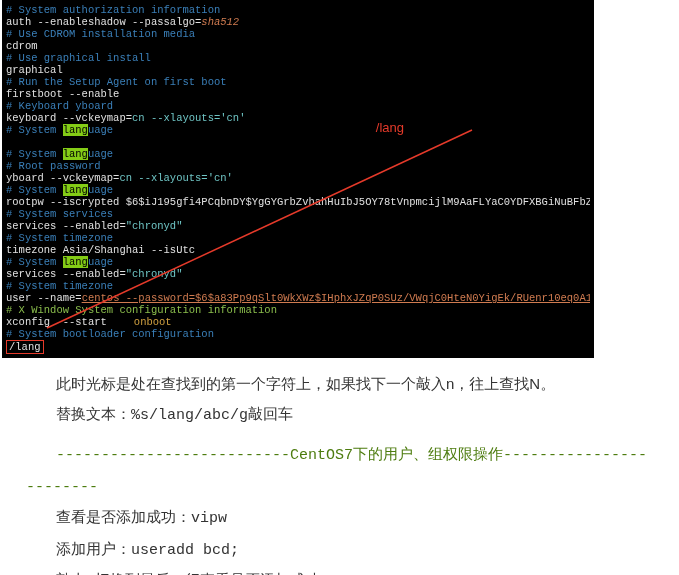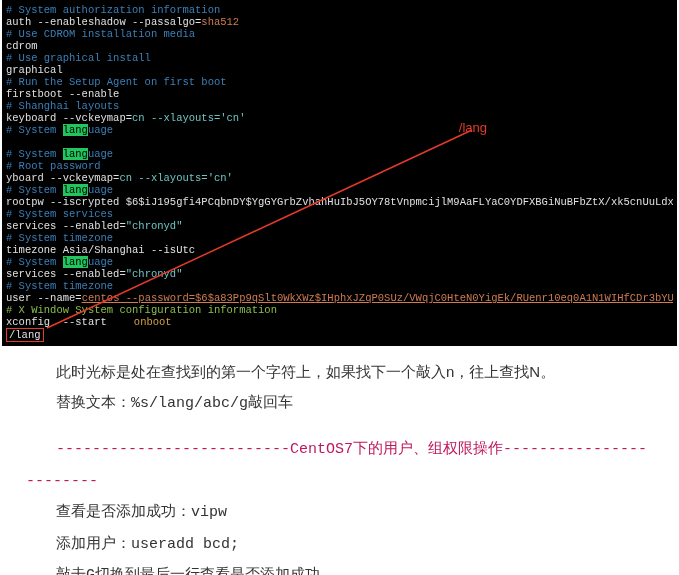--- a/index.html
+++ b/index.html
@@ -7,36 +7,36 @@
     padding: 0;
     width: 679px;
     font-family: "Microsoft YaHei", sans-serif;
     background: #fff;
     color: #333;
   }
   .terminal {
     position: relative;
     background: #000;
     color: #ccc;
-    width: 675px;
+    width: 592px;
     margin-left: 2px;
     font-family: Consolas, "Courier New", monospace;
     font-size: 10.5px;
     padding: 4px;
     box-sizing: border-box;
     overflow: hidden;
   }
   .line { white-space: pre; overflow: hidden; }
   .comment { color: #3a7fb8; }   
   .white { color: #e0e0e0; }
   .cyan  { color: #6fc5c5; }
   .green { color: #8cbf4d; }
-  .red-arg { color: #d07b50; }
+  .red-arg { color: #d07b50; font-style: italic; }
   .gold  { color: #d0a040; padding-left: 27px; }
-  .hl { background: #22c55e; color: #000; }  
+  .hl { background: #84cc16; color: #000; }  
   .orange-under { color: #d07b50; text-decoration: underline; text-decoration-color: #d07b50; }
   .search-label {
     position: absolute;
     top: 120px;
     right: 190px;
     color: #e53a2a;
     font-size: 13px;
     font-family: "Microsoft YaHei", sans-serif;
   }
   .diag {
@@ -51,59 +51,60 @@
     line-height: 12px;
   }
   .article {
     padding: 10px 30px 30px 55px;
     font-size: 15px;
     line-height: 2.1;
   }
   .p1 { text-indent: 2em; margin: 0; }
   .p-in { margin: 0; text-indent: 2em; font-family: Liberation Mono, monospace; }
   .section-head {
-    color: #be185d;
-    margin-top: 15px;
+    color: #4d7c0f;
+    margin-top: 9px;
   }
 </style>
 </head>
 <body>
 
 <div class="terminal">
   <svg class="diag" width="675" height="340">
     <line x1="470" y1="130" x2="45" y2="328" stroke="#e53a2a" stroke-width="1.5"></line>
   </svg>
 
   <div class="line"><span class="comment"># System authorization information</span></div>
   <div class="line"><span class="white">auth --enableshadow --passalgo=</span><span class="red-arg">sha512</span></div>
   <div class="line"><span class="comment"># Use CDROM installation media</span></div>
   <div class="line"><span class="white">cdrom</span></div>
   <div class="line"><span class="comment"># Use graphical install</span></div>
   <div class="line"><span class="white">graphical</span></div>
   <div class="line"><span class="comment"># Run the Setup Agent on first boot</span></div>
   <div class="line"><span class="white">firstboot --enable</span></div>
-  <div class="line"><span class="comment"># Shanghai layouts</span></div>
+  <div class="line"><span class="comment"># Keyboard yboard</span></div>
   <div class="line"><span class="white">keyboard --vckeymap=</span><span class="cyan">cn --xlayouts='cn'</span></div>
   <div class="line"><span class="comment"># System </span><span class="hl">lang</span><span class="comment">uage</span></div>
   <div class="line"><span class="white"> </span></div>
   <div class="line"><span class="comment"># System </span><span class="hl">lang</span><span class="comment">uage</span></div>
   <div class="line"><span class="comment"># Root password</span></div>
   <div class="line"><span class="white">yboard --vckeymap=</span><span class="cyan">cn --xlayouts='cn'</span></div>
   <div class="line"><span class="comment"># System </span><span class="hl">lang</span><span class="comment">uage</span></div>
   <div class="line"><span class="white">rootpw --iscrypted $6$iJ195gfi4PCqbnDY$YgGYGrbZvhahHuIbJ5OY78tVnpmcijlM9AaFLYaC0YDFXBGiNuBFbZtX/xk5cnUuLdxT6XG2l9eXZsEo4oYzd/</span></div>
   <div class="line"><span class="comment"># System services</span></div>
   <div class="line"><span class="white">services --enabled=</span><span class="cyan">"chronyd"</span></div>
   <div class="line"><span class="comment"># System timezone</span></div>
   <div class="line"><span class="white">timezone Asia/Shanghai --isUtc</span></div>
   <div class="line"><span class="comment"># System </span><span class="hl">lang</span><span class="comment">uage</span></div>
   <div class="line"><span class="white">services --enabled=</span><span class="cyan">"chronyd"</span></div>
   <div class="line"><span class="comment"># System timezone</span></div>
   <div class="line"><span class="white">user --name=</span><span class="orange-under">centos --password=$6$a83Pp9qSlt0WkXWz$IHphxJZqP0SUz/VWqjC0HteN0YigEk/RUenr10eq0A1N1WIHfCDr3bYUsWxWnBxPyN6KFyG5Ust5EbyNw1K16A. --is</span></div>
   <div class="line"><span class="green"># X Window System configuration information</span></div>
   <div class="line"><span class="white">xconfig  --start</span><span class="gold">onboot</span></div>
+  <div class="line"><span class="comment"># System bootloader configuration</span></div>
   <div class="line"><span class="search-box white">/lang</span></div>
 
   <div class="search-label">/lang</div>
 </div>
 
 <div class="article" style="padding-left: 26px;">
   <p class="p1" style="text-indent: 2em; margin: 0px;"><span>此时光标是处在查找到的第一个字符上，如果找下一个敲入n，往上查找N。</span></p>
   <p class="p-in" style="text-indent: 2em;">替换文本：%s/lang/abc/g敲回车</p>
   <p class="p-in section-head" style="text-indent: 2em;">--------------------------CentOS7下的用户、组权限操作------------------------</p>
   <p class="p-in" style="text-indent: 2em;">查看是否添加成功：vipw</p>

